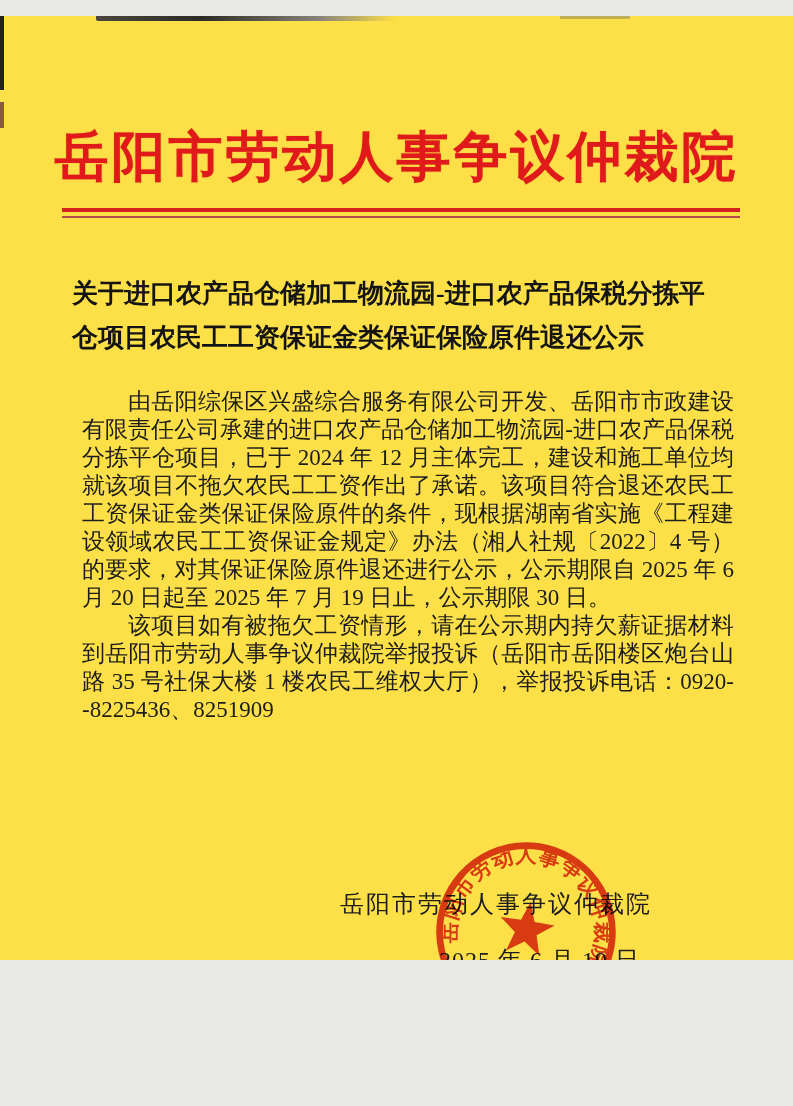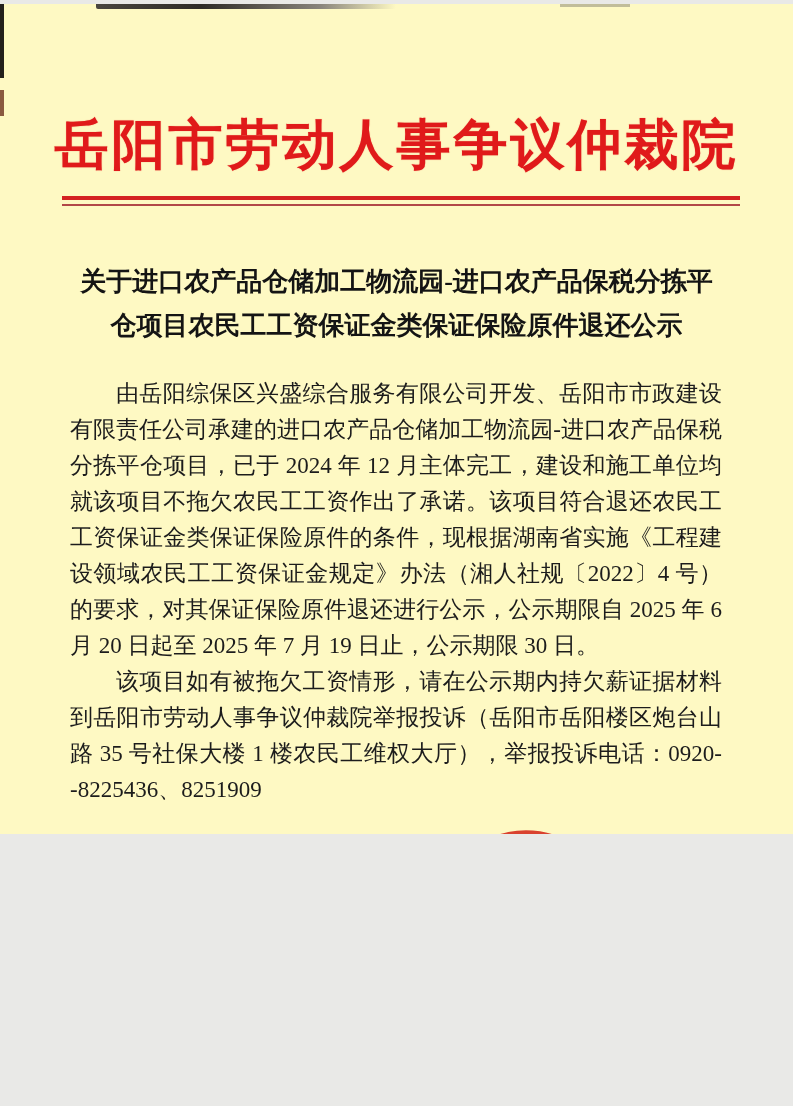--- a/index.html
+++ b/index.html
@@ -1,20 +1,20 @@
 <!DOCTYPE html>
 <html><head>
 <meta charset="utf-8">
 <style>
   html,body { margin:0; padding:0; background:#e9e9e7; }
   .page {
     position:relative;
-    width:793px; height:830px;
-    margin:4px auto;
-    background:#fef9c3;
+    width:793px; height:944px;
+    margin:16px auto;
+    background:#fde047;
     overflow:hidden;
     font-family:"Liberation Serif","DejaVu Serif",serif;
     color:#1c1c1c;
   }
 
   
   .artifact-top-smudge {
     position:absolute; left:96px; top:0; width:300px; height:5px;
     background:linear-gradient(90deg,#4a463f 0%,#2e2b26 35%,#8a857c 75%,rgba(160,155,146,0) 100%);
     border-radius:0 0 2px 2px;
@@ -43,30 +43,30 @@
     line-height:74px;
     text-shadow:0 0 1px rgba(224,26,26,.55);
     white-space:nowrap;
   }
   .rule-top-primary   { position:absolute; top:192px; left:62px; width:678px; height:4px; background:#d42222; }
   .rule-top-secondary { position:absolute; top:200px; left:62px; width:678px; height:2px; background:#b24848; }
 
   
   .doc-title {
     position:absolute; top:256px; left:72px; right:72px;
-    text-align:center;
+    text-align:left;
     font-size:26px; font-weight:bold;
     line-height:44px;
     color:#141414;
   }
 
   
   .body-text {
-    position:absolute; top:372px; left:70px; width:652px;
-    font-size:23px; line-height:36px;
+    position:absolute; top:372px; left:82px; width:652px;
+    font-size:23px; line-height:28px;
     text-align:justify;
     color:#1c1c1c;
   }
   .body-text p { margin:0; text-indent:2em; }
 
   
   .signature-name {
     position:absolute; top:872px; right:141px;
     font-size:24px; letter-spacing:2px; white-space:nowrap;
   }

